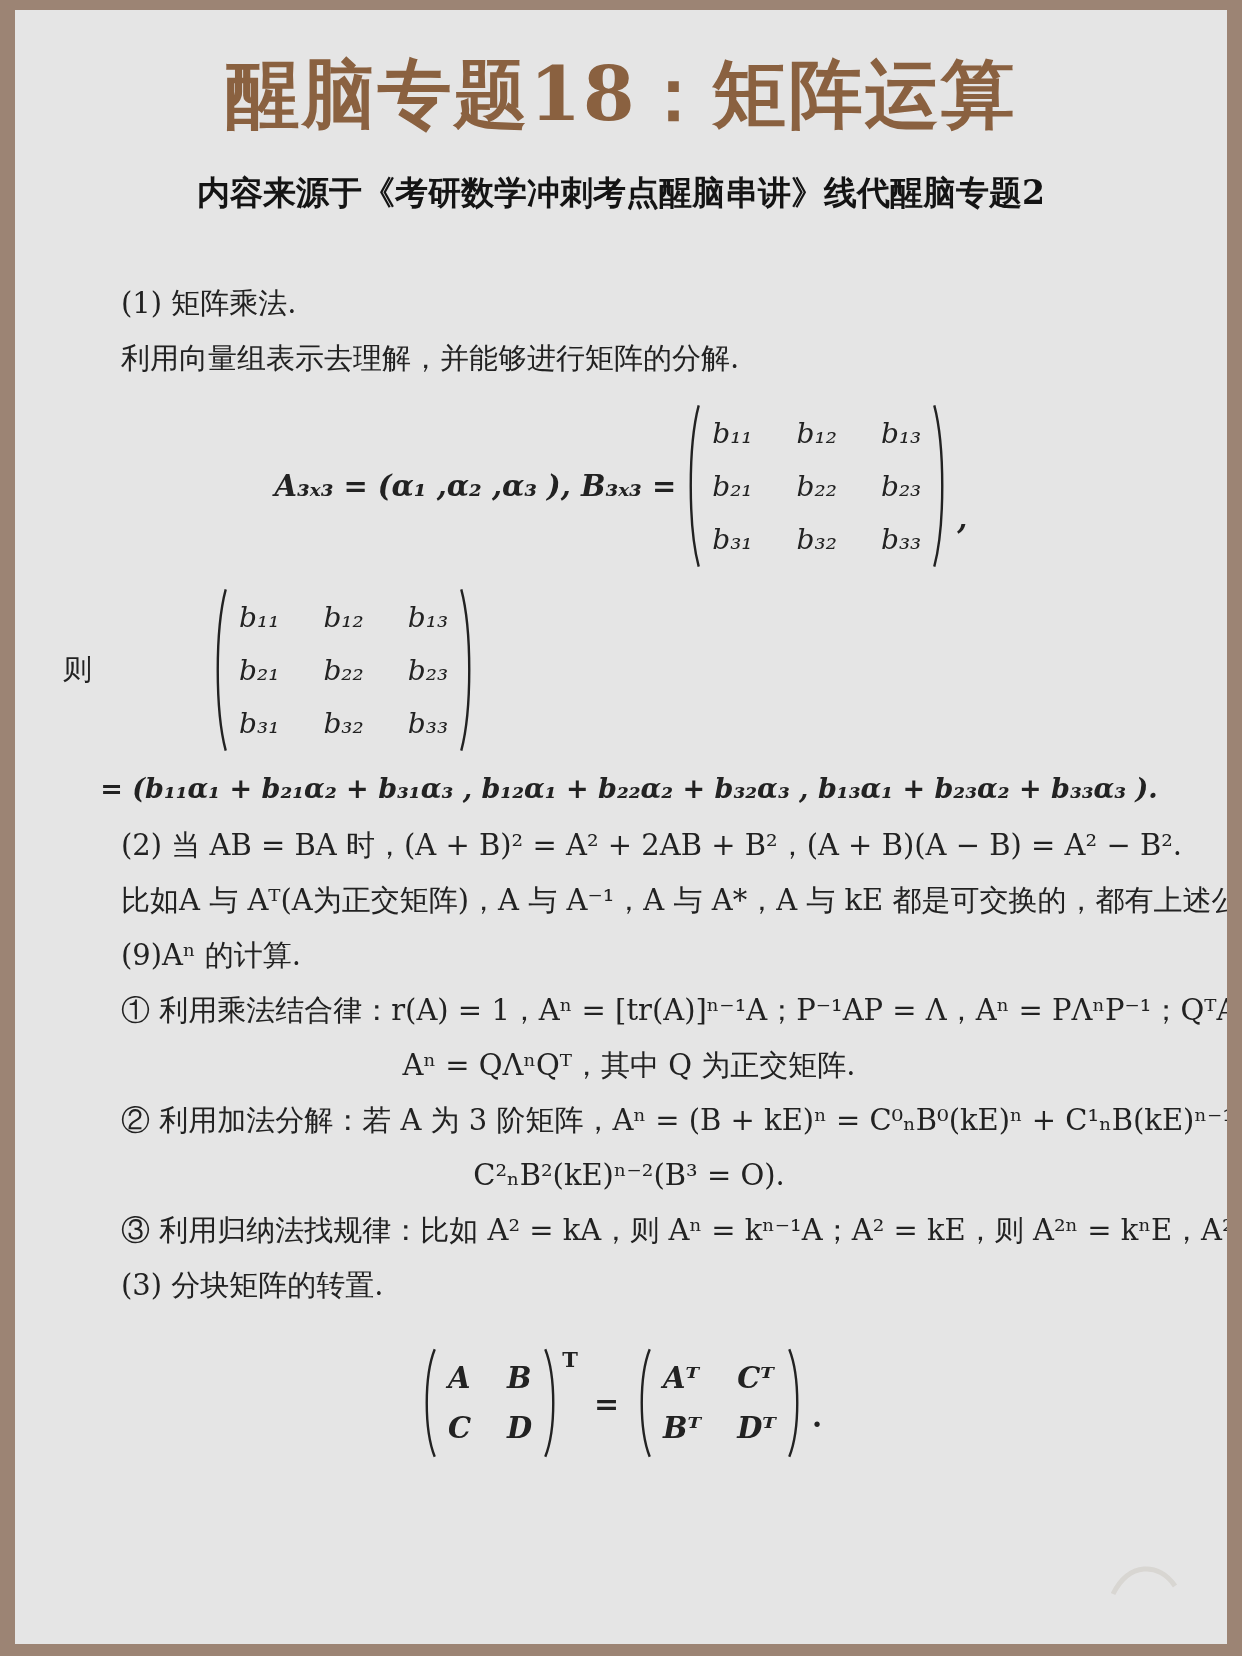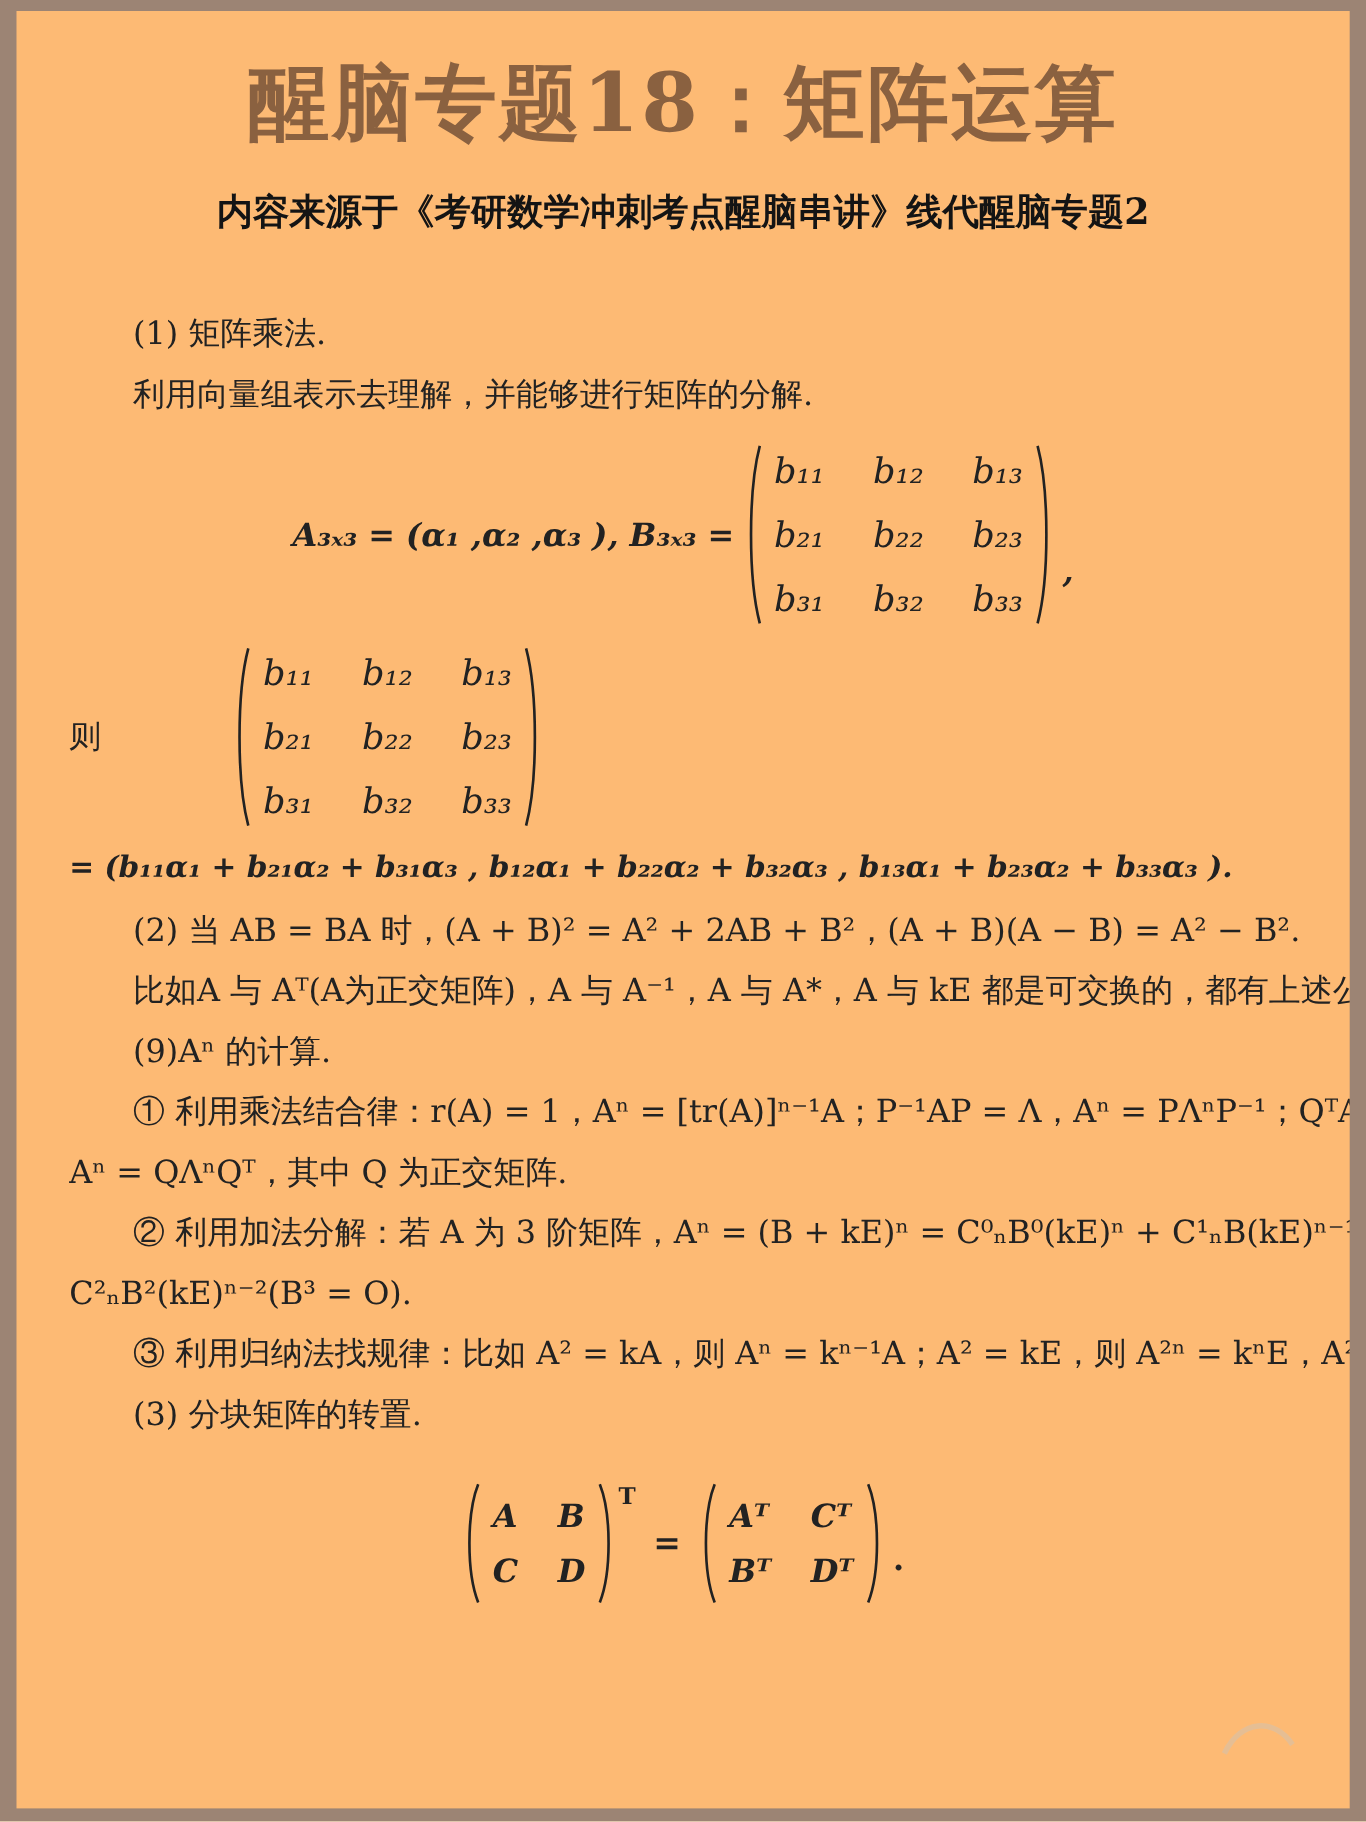--- a/index.html
+++ b/index.html
@@ -8,21 +8,21 @@
     width: 1242px; height: 1656px;
     font-family: "DejaVu Serif", "Liberation Serif", serif;
   }
   .frame {
     width: 1242px; height: 1656px;
     background: #9c8474;
     padding: 10px 15px 12px 15px;
   }
   .page {
     width: 100%; height: 100%;
-    background: #fdba74;
+    background: #e5e5e5;
     overflow: hidden;
     position: relative;
     color: #222;
   }
   h1.title {
     margin: 44px 20px 0;
     text-align: center;
     font-size: 74px;
     font-weight: 700;
     color: #8a6140;
@@ -39,21 +39,21 @@
   .body {
     margin-top: 60px;
     padding: 0 48px;
     font-size: 29px;
   }
   .para {
     margin: 0 0 0 58px;
     line-height: 55px;
     white-space: nowrap;
   }
-  .para.cont { margin-left: 0; }
+  .para.cont { margin-left: 16px; text-align: center; }
   .math {
     font-style: italic;
     font-weight: 600;
     font-family: "DejaVu Serif", serif;
   }
   .expanded {
     margin-left: 186px;
     font-size: 27px;
     line-height: 58px;
   }
@@ -88,21 +88,21 @@
   .matrix .cells {
     display: grid;
     padding: 0 10px;
     font-style: italic;
     font-weight: 400;
   }
   .m3 .cells {
     grid-template-columns: repeat(3, auto);
     column-gap: 44px;
     row-gap: 20px;
-    font-size: 32px;
+    font-size: 28px;
   }
   .m2 .cells {
     grid-template-columns: repeat(2, auto);
     column-gap: 36px;
     row-gap: 16px;
     font-size: 29px;
     font-weight: 600;
   }
   .cell { text-align: left; }
   svg.par { width: 18px; }

